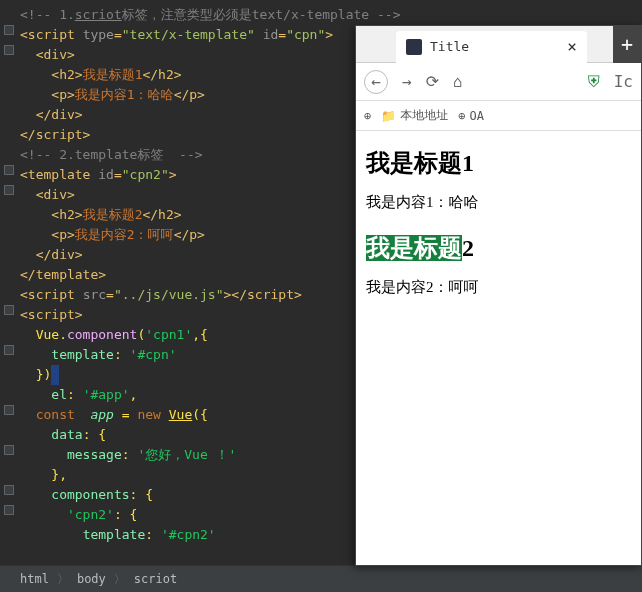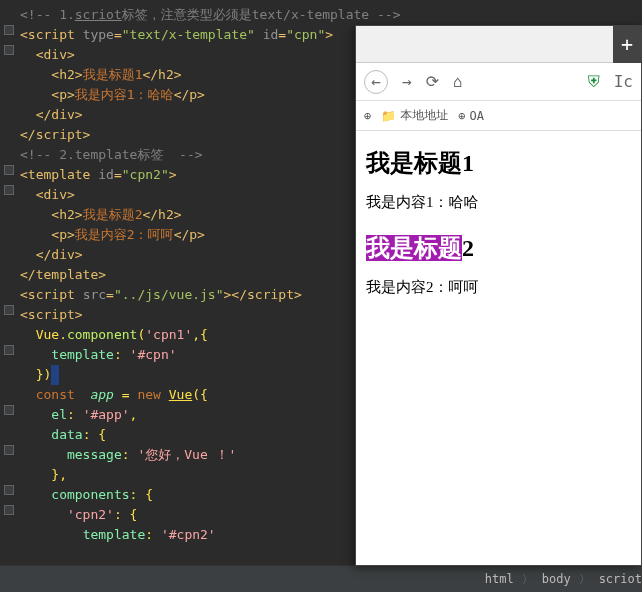--- a/index.html
+++ b/index.html
@@ -34,41 +34,40 @@
   border: 1px solid #606366;
   background: #3c3f41;
 }
 .line { white-space: pre; }
 .comment { color: #808080; }
 .tag { color: #e8bf6a; }
 .attr-name { color: #babababa; }
 .attr-val { color: #a5c261; }
 .text-highlight { color: #cc7832; }
 .keyword { color: #cc7832; }
-.func { color: #bef264; }
-.str { color: #fca5a5; }
+.func { color: #f0abfc; }
+.str { color: #22c55e; }
 .prop { color: #86efac; }
 .ident { color: #fde047; }
 .italic { font-style: italic; }
 .cursor-bg { background: #214283; display: inline-block; }
 u { text-decoration: underline; }
 
 .breadcrumb {
   position: absolute;
   left: 0; bottom: 0;
   width: 642px;
   height: 27px;
   background: #3c3f41;
   border-top: 1px solid #323232;
   display: flex;
   align-items: center;
   padding-left: 20px;
   color: #bbbbbb;
   font-size: 12px;
-  justify-content: flex-end;
 }
 .breadcrumb span.sep { margin: 0 8px; color: #777; }
 
 .browser {
   position: absolute;
   right: 0;
   top: 25px;
   width: 287px;
   height: 541px;
   background: #fff;
@@ -133,21 +132,21 @@
   font-size: 12px;
 }
 .bookmarks .bm { display: flex; align-items: center; gap: 4px; }
 .content {
   padding: 16px 10px;
   color: #000;
   font-family: "SimSun", serif;
 }
 .content h2 { font-size: 24px; font-weight: bold; margin-bottom: 14px; }
 .content p { font-size: 15px; margin-bottom: 20px; }
-.sel { background: #a21caf; color: #fff; }
+.sel { background: #15803d; color: #fff; }
 .h2-2 { font-size: 24px; font-weight: bold; margin-bottom: 14px; }
 .h2-2 .rest { color: #000; }
 </style>
 </head>
 <body>
 
 <div class="editor">
 <div class="line comment">&lt;!-- 1.<u>scriot</u>标签，注意类型必须是text/x-template --&gt;</div>
 <div class="line"><span class="tag">&lt;script </span><span class="attr-name">type</span><span class="tag">=</span><span class="attr-val">"text/x-template"</span> <span class="attr-name">id</span><span class="tag">=</span><span class="attr-val">"cpn"</span><span class="tag">&gt;</span></div>
 <div class="line">  <span class="tag">&lt;div&gt;</span></div>
@@ -160,22 +159,22 @@
 <div class="line">  <span class="tag">&lt;div&gt;</span></div>
 <div class="line">    <span class="tag">&lt;h2&gt;</span><span class="text-highlight">我是标题2</span><span class="tag">&lt;/h2&gt;</span></div>
 <div class="line">    <span class="tag">&lt;p&gt;</span><span class="text-highlight">我是内容2：呵呵</span><span class="tag">&lt;/p&gt;</span></div>
 <div class="line">  <span class="tag">&lt;/div&gt;</span></div>
 <div class="line"><span class="tag">&lt;/template&gt;</span></div>
 <div class="line"><span class="tag">&lt;script </span><span class="attr-name">src</span><span class="tag">=</span><span class="attr-val">"../js/vue.js"</span><span class="tag">&gt;&lt;/script&gt;</span></div>
 <div class="line"><span class="tag">&lt;script&gt;</span></div>
 <div class="line">  <span class="ident">Vue</span><span class="ident">.</span><span class="func">component</span><span class="ident">(</span><span class="str">'cpn1'</span><span class="ident">,{</span></div>
 <div class="line">    <span class="prop">template</span><span class="ident">: </span><span class="str">'#cpn'</span></div>
 <div class="line">  <span class="ident">})</span><span class="cursor-bg"> </span></div>
+<div class="line">    <span class="prop">el</span><span class="ident">: </span><span class="str">'#app'</span><span class="ident">,</span></div>
 <div class="line">  <span class="keyword">const</span>  <span class="prop italic">app</span> <span class="ident">= </span><span class="keyword">new</span> <span class="ident"><u>Vue</u>({</span></div>
-<div class="line">    <span class="prop">el</span><span class="ident">: </span><span class="str">'#app'</span><span class="ident">,</span></div>
 <div class="line">    <span class="prop">data</span><span class="ident">: {</span></div>
 <div class="line">      <span class="prop">message</span><span class="ident">: </span><span class="str">'您好，Vue ！'</span></div>
 <div class="line">    <span class="ident">},</span></div>
 <div class="line">    <span class="prop">components</span><span class="ident">: {</span></div>
 <div class="line">      <span class="str">'cpn2'</span><span class="ident">: {</span></div>
 <div class="line">        <span class="prop">template</span><span class="ident">: </span><span class="str">'#cpn2'</span></div>
 </div>
 
 <div class="fold-col">
   <div class="fold" style="top:25px"></div>
@@ -193,20 +192,25 @@
 <div class="breadcrumb">
   <span>html</span>
   <span class="sep">〉</span>
   <span>body</span>
   <span class="sep">〉</span>
   <span>scriot</span>
 </div>
 
 <div class="browser">
   <div class="titlebar">
+    <div class="tab">
+      <span class="favicon"></span>
+      <span>Title</span>
+      <span class="close-x">×</span>
+    </div>
     <div class="plus-tab">+</div>
   </div>
   <div class="nav">
     <span class="back ico">←</span>
     <span class="ico">→</span>
     <span class="ico">⟳</span>
     <span class="ico">⌂</span>
     <span class="shield ico">⛨</span>
     <span class="ico">Ic</span>
   </div>

